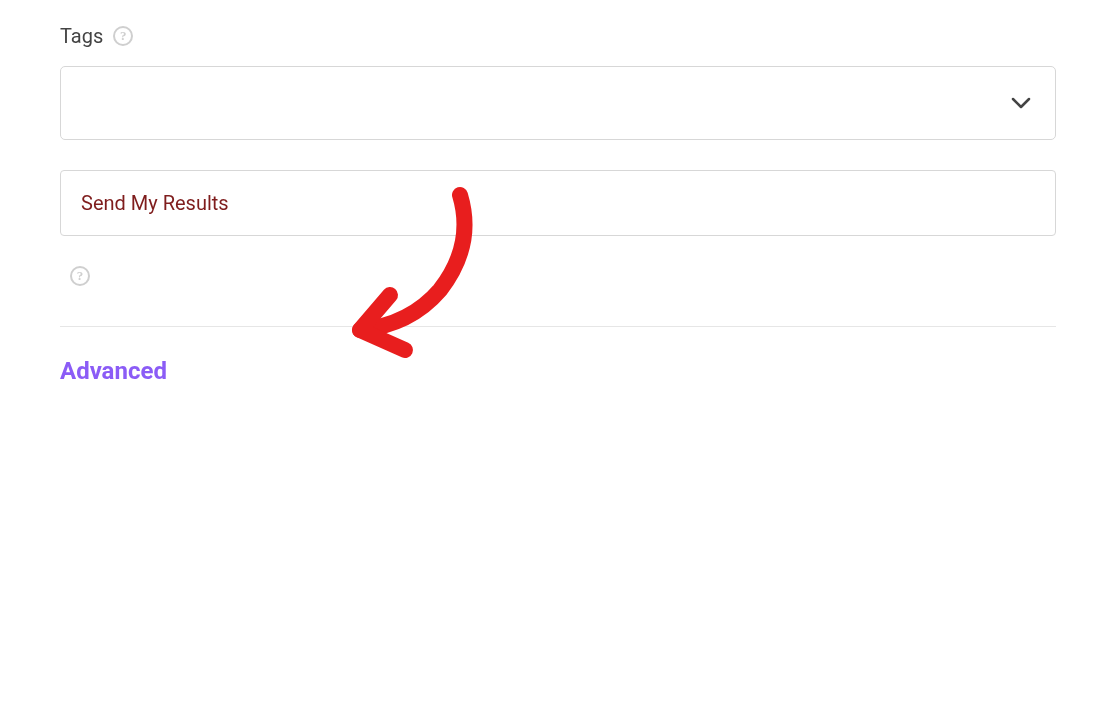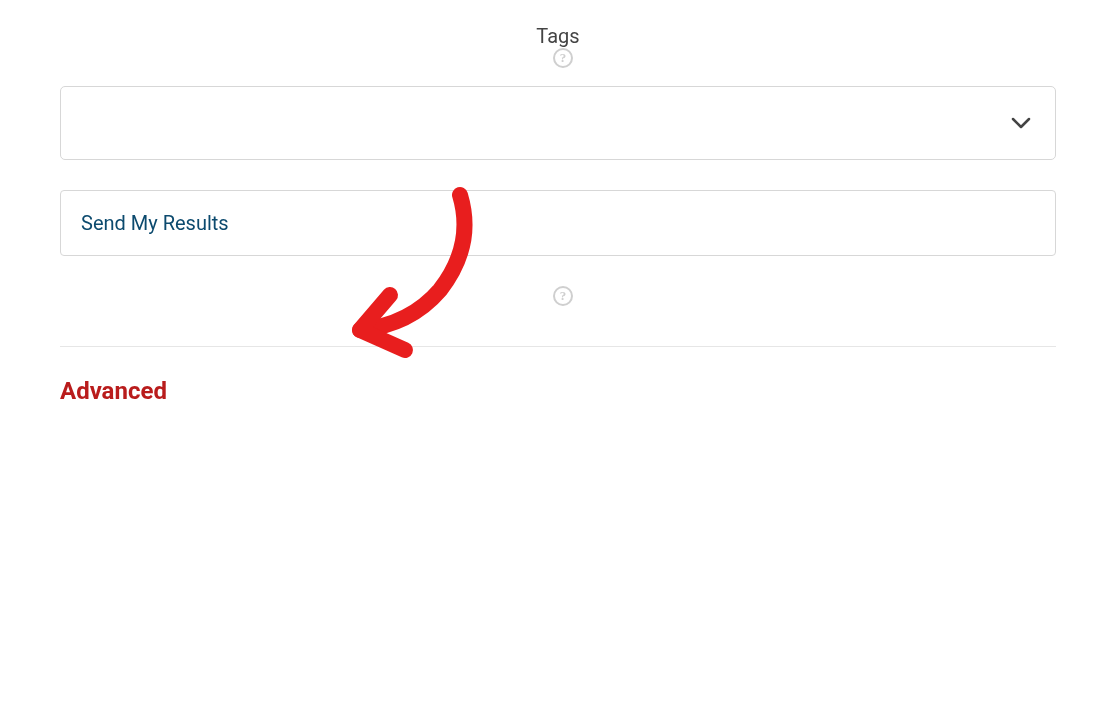--- a/index.html
+++ b/index.html
@@ -17,21 +17,20 @@
     .field-group {
       margin-bottom: 30px;
     }
     .field-label {
       display: flex;
       align-items: center;
       font-size: 20px;
       color: #444444;
       font-weight: 400;
       margin-bottom: 18px;
-      flex-direction: column;
     }
     .help-icon {
       display: inline-flex;
       align-items: center;
       justify-content: center;
       width: 20px;
       height: 20px;
       border: 2px solid #cfcfcf;
       border-radius: 50%;
       color: #cfcfcf;
@@ -57,32 +56,32 @@
       height: 12px;
     }
     .text-input {
       width: 100%;
       height: 66px;
       border: 1px solid #d7d7d7;
       border-radius: 4px;
       background: #ffffff;
       padding: 0 20px;
       font-size: 20px;
-      color: #0c4a6e;
+      color: #7f1d1d;
       font-family: inherit;
     }
     .divider {
       border: none;
       border-top: 1px solid #e6e6e6;
       margin: 40px 0 30px 0;
     }
     .section-heading {
       font-size: 24px;
       font-weight: 700;
-      color: #b91c1c;
+      color: #8b5cf6;
     }
     .arrow-overlay {
       position: absolute;
       left: 310px;
       top: 185px;
       pointer-events: none;
     }
   </style>
 </head>
 <body>

